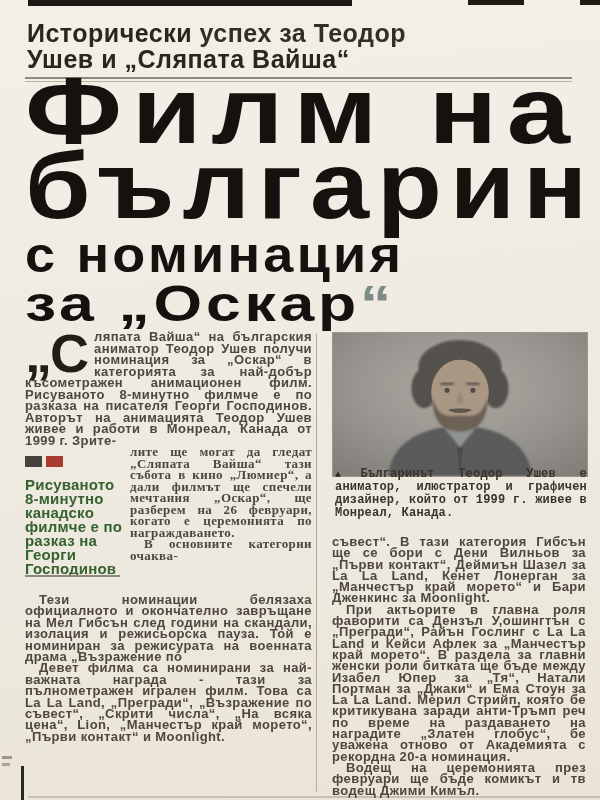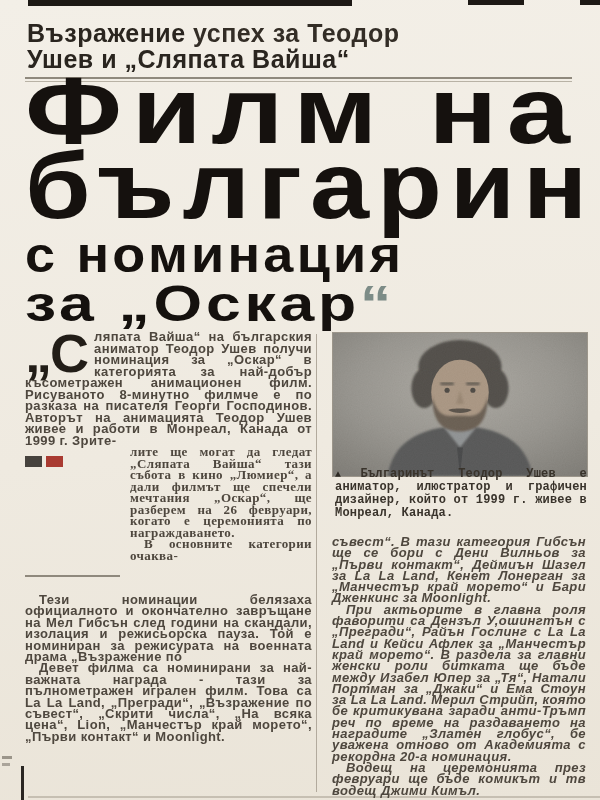--- a/index.html
+++ b/index.html
@@ -32,21 +32,21 @@
   .hl-quote{color:#7d8c87;}
 
   
   .body-txt{position:absolute;color:#4e473e;font-weight:bold;font-size:13px;
     line-height:11.5px;letter-spacing:.4px;text-align:justify;}
   .body-txt p{margin:0;}
   .indent{text-indent:14px;}
   #blockA{left:25px;top:331px;width:287px;}
   #blockC{left:130px;top:446px;width:182px;font-family:Liberation Serif, serif;}
   #blockD{left:25px;top:594px;width:287px;line-height:11.4px;}
-  #colRight{left:332px;top:536px;width:254px;line-height:11.3px;font-style:italic;}
+  #colRight{left:332px;top:536px;width:254px;line-height:11.3px;}
 
   .dropcap{float:left;font-size:54px;line-height:38px;font-weight:bold;color:#221d17;
     letter-spacing:-2px;margin:3px 7px 0 0;}
 
   .vrule{position:absolute;left:316px;top:334px;width:1px;height:458px;background:#b2aa9d;}
 
   
   #sidebar{position:absolute;left:25px;top:456px;width:99px;}
   .sq{display:inline-block;width:17px;height:11px;margin-right:4px;vertical-align:top;}
   .sq-dark{background:var(--sqdark,#46423d);}
@@ -69,39 +69,40 @@
 
   <div class="strip" style="left:28px;width:324px;"></div>
   <div class="strip" style="left:468px;width:56px;height:5px;"></div>
   <div class="strip" style="left:580px;width:20px;height:5px;"></div>
   <div class="mark-vert"></div>
   <div class="mark-dash"></div>
   <div class="mark-dash2"></div>
   <div class="bottom-hairline"></div>
 
   <div class="kicker">
-    <span>Възражение</span><span class="rest"> успех за Теодор</span><br>
+    <span>Исторически</span><span class="rest"> успех за Теодор</span><br>
     <span>Ушев и „Сляпата Вайша“</span>
   </div>
   <div class="rule1"></div>
   <div class="rule2"></div>
 
   <div class="hl hl-1">Филм на</div>
   <div class="hl hl-2">българин</div>
   <div class="hl hl-3">с номинация</div>
   <div class="hl hl-4"><span>за „Оскар</span><span class="hl-quote">“</span></div>
 
   <div class="vrule"></div>
 
   <div class="body-txt" id="blockA">
     <p><span class="dropcap">„С</span><span>ляпата Вайша“ на българския аниматор Теодор Ушев получи номинация за „Оскар“ в категорията за най-добър късометражен анимационен филм. Рисуваното 8-минутно филмче е по разказа на писателя Георги Господинов. Авторът на анимацията Теодор Ушев живее и работи в Монреал, Канада от 1999 г. Зрите-</span></p>
   </div>
 
   <div id="sidebar">
     <span class="sq sq-dark"></span><span class="sq sq-red"></span>
+    <div class="sidebar-text">Рисуваното 8-минутно канадско филмче е по разказ на Георги Господинов</div>
   </div>
   <div class="sidebar-rule"></div>
 
   <div class="body-txt" id="blockC">
     <p>лите ще могат да гледат „Сляпата Вайша“ тази събота в кино „Люмиер“, а дали филмът ще спечели мечтания „Оскар“, ще разберем на 26 февруари, когато е церемонията по награждаването.</p>
     <p class="indent">В основните категории очаква-</p>
   </div>
 
   <div class="body-txt" id="blockD">
     <p class="indent">Тези номинации белязаха официалното и окончателно завръщане на Мел Гибсън след години на скандали, изолация и режисьорска пауза. Той е номиниран за режисурата на военната драма „Възражение по</p>

